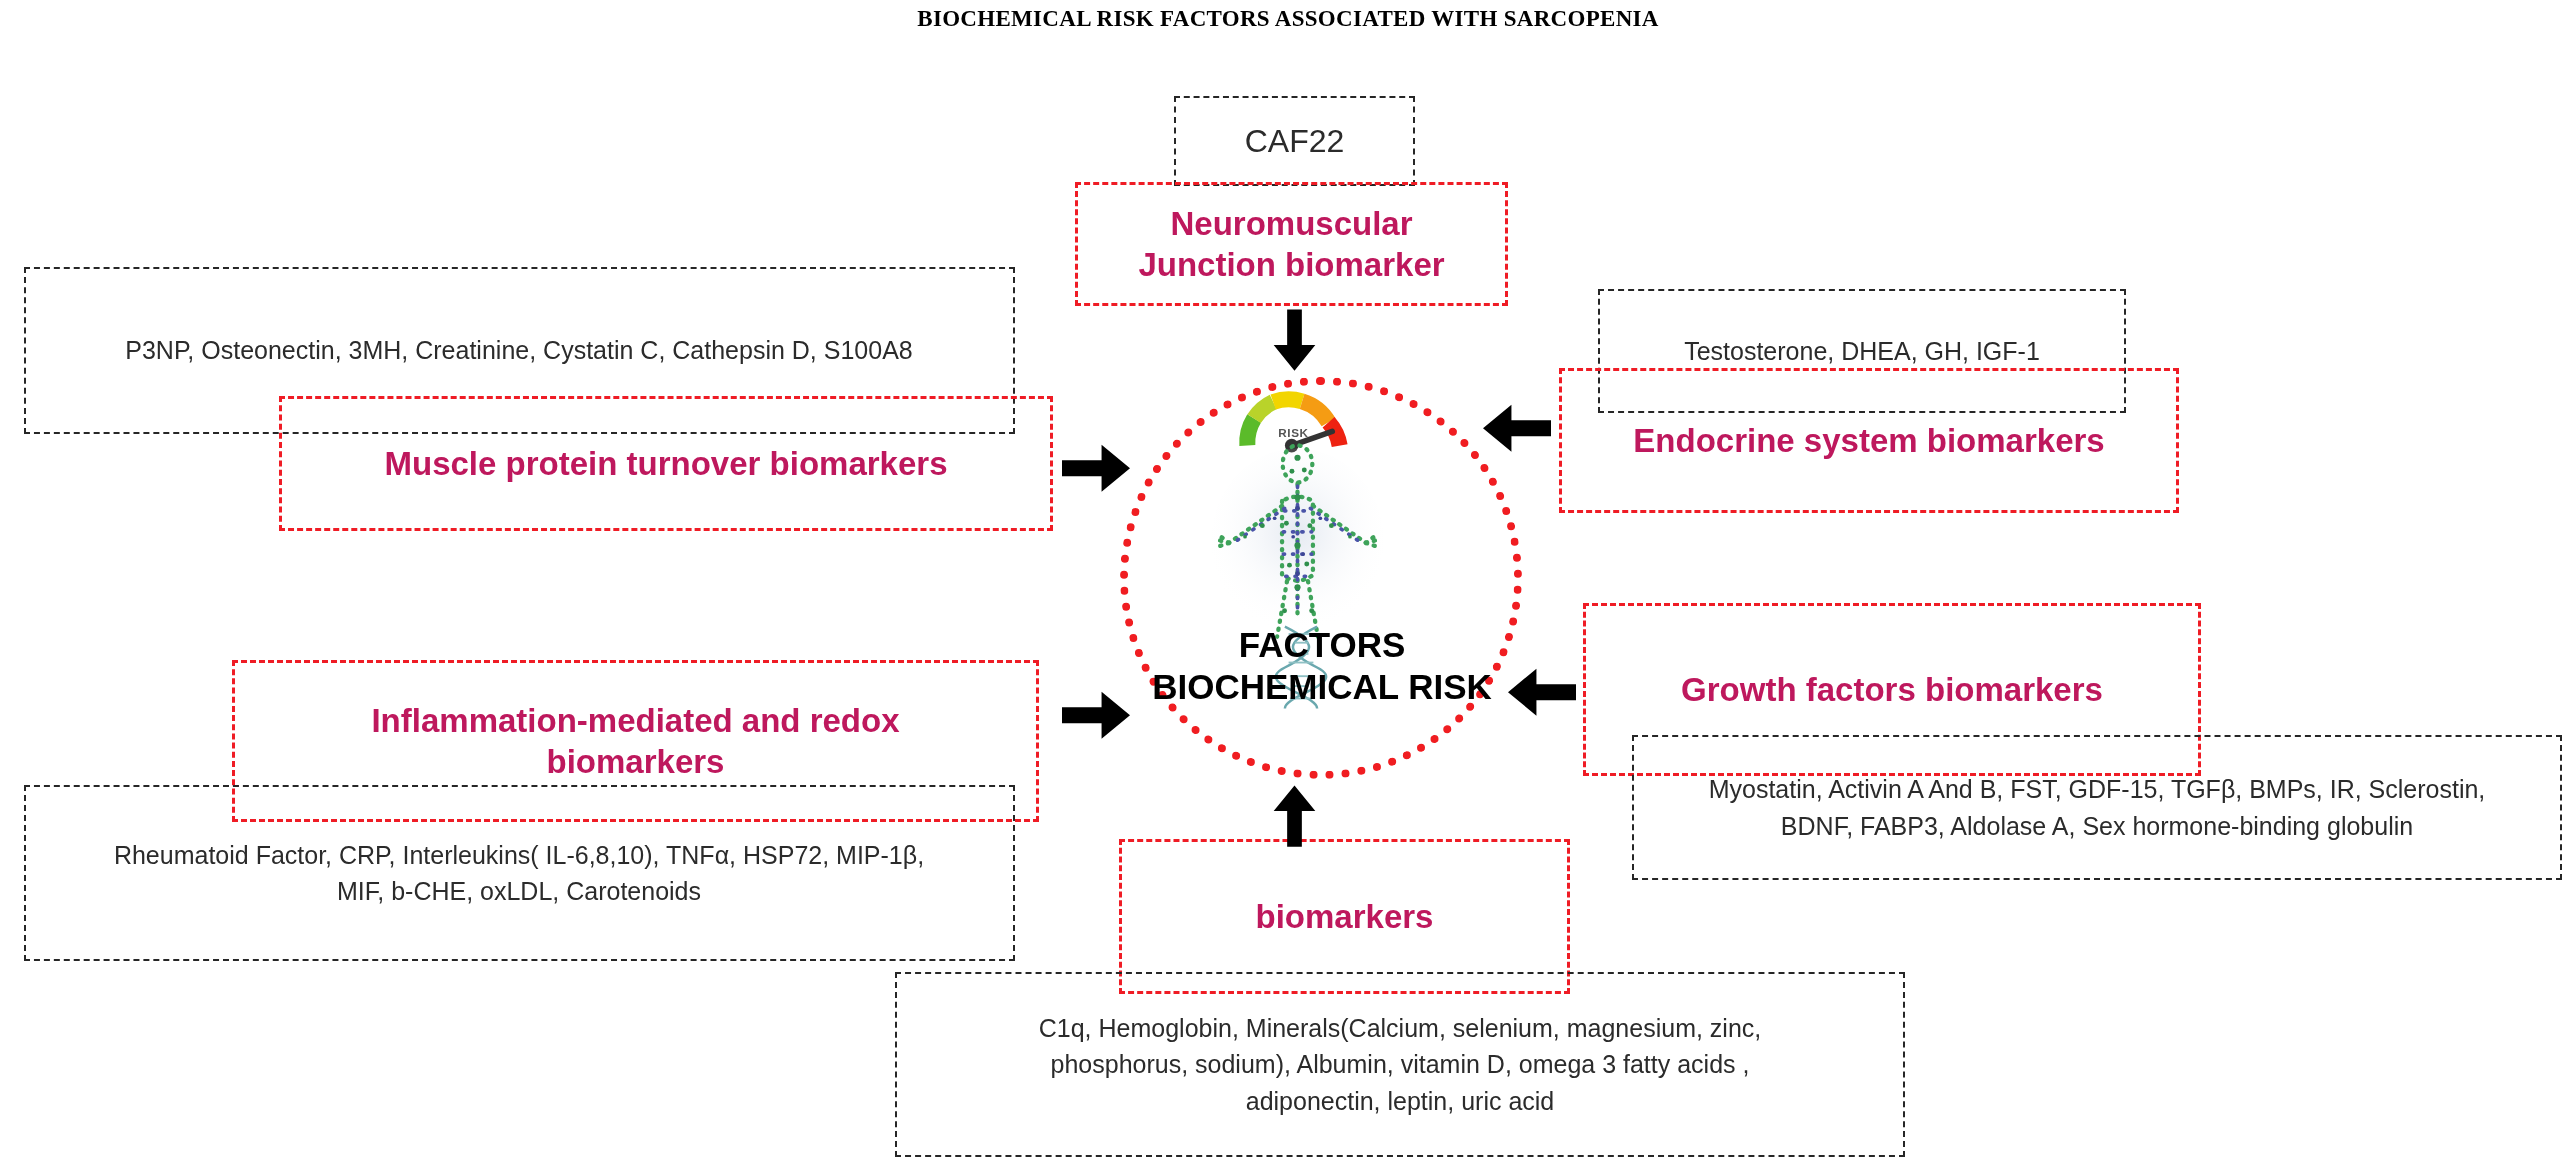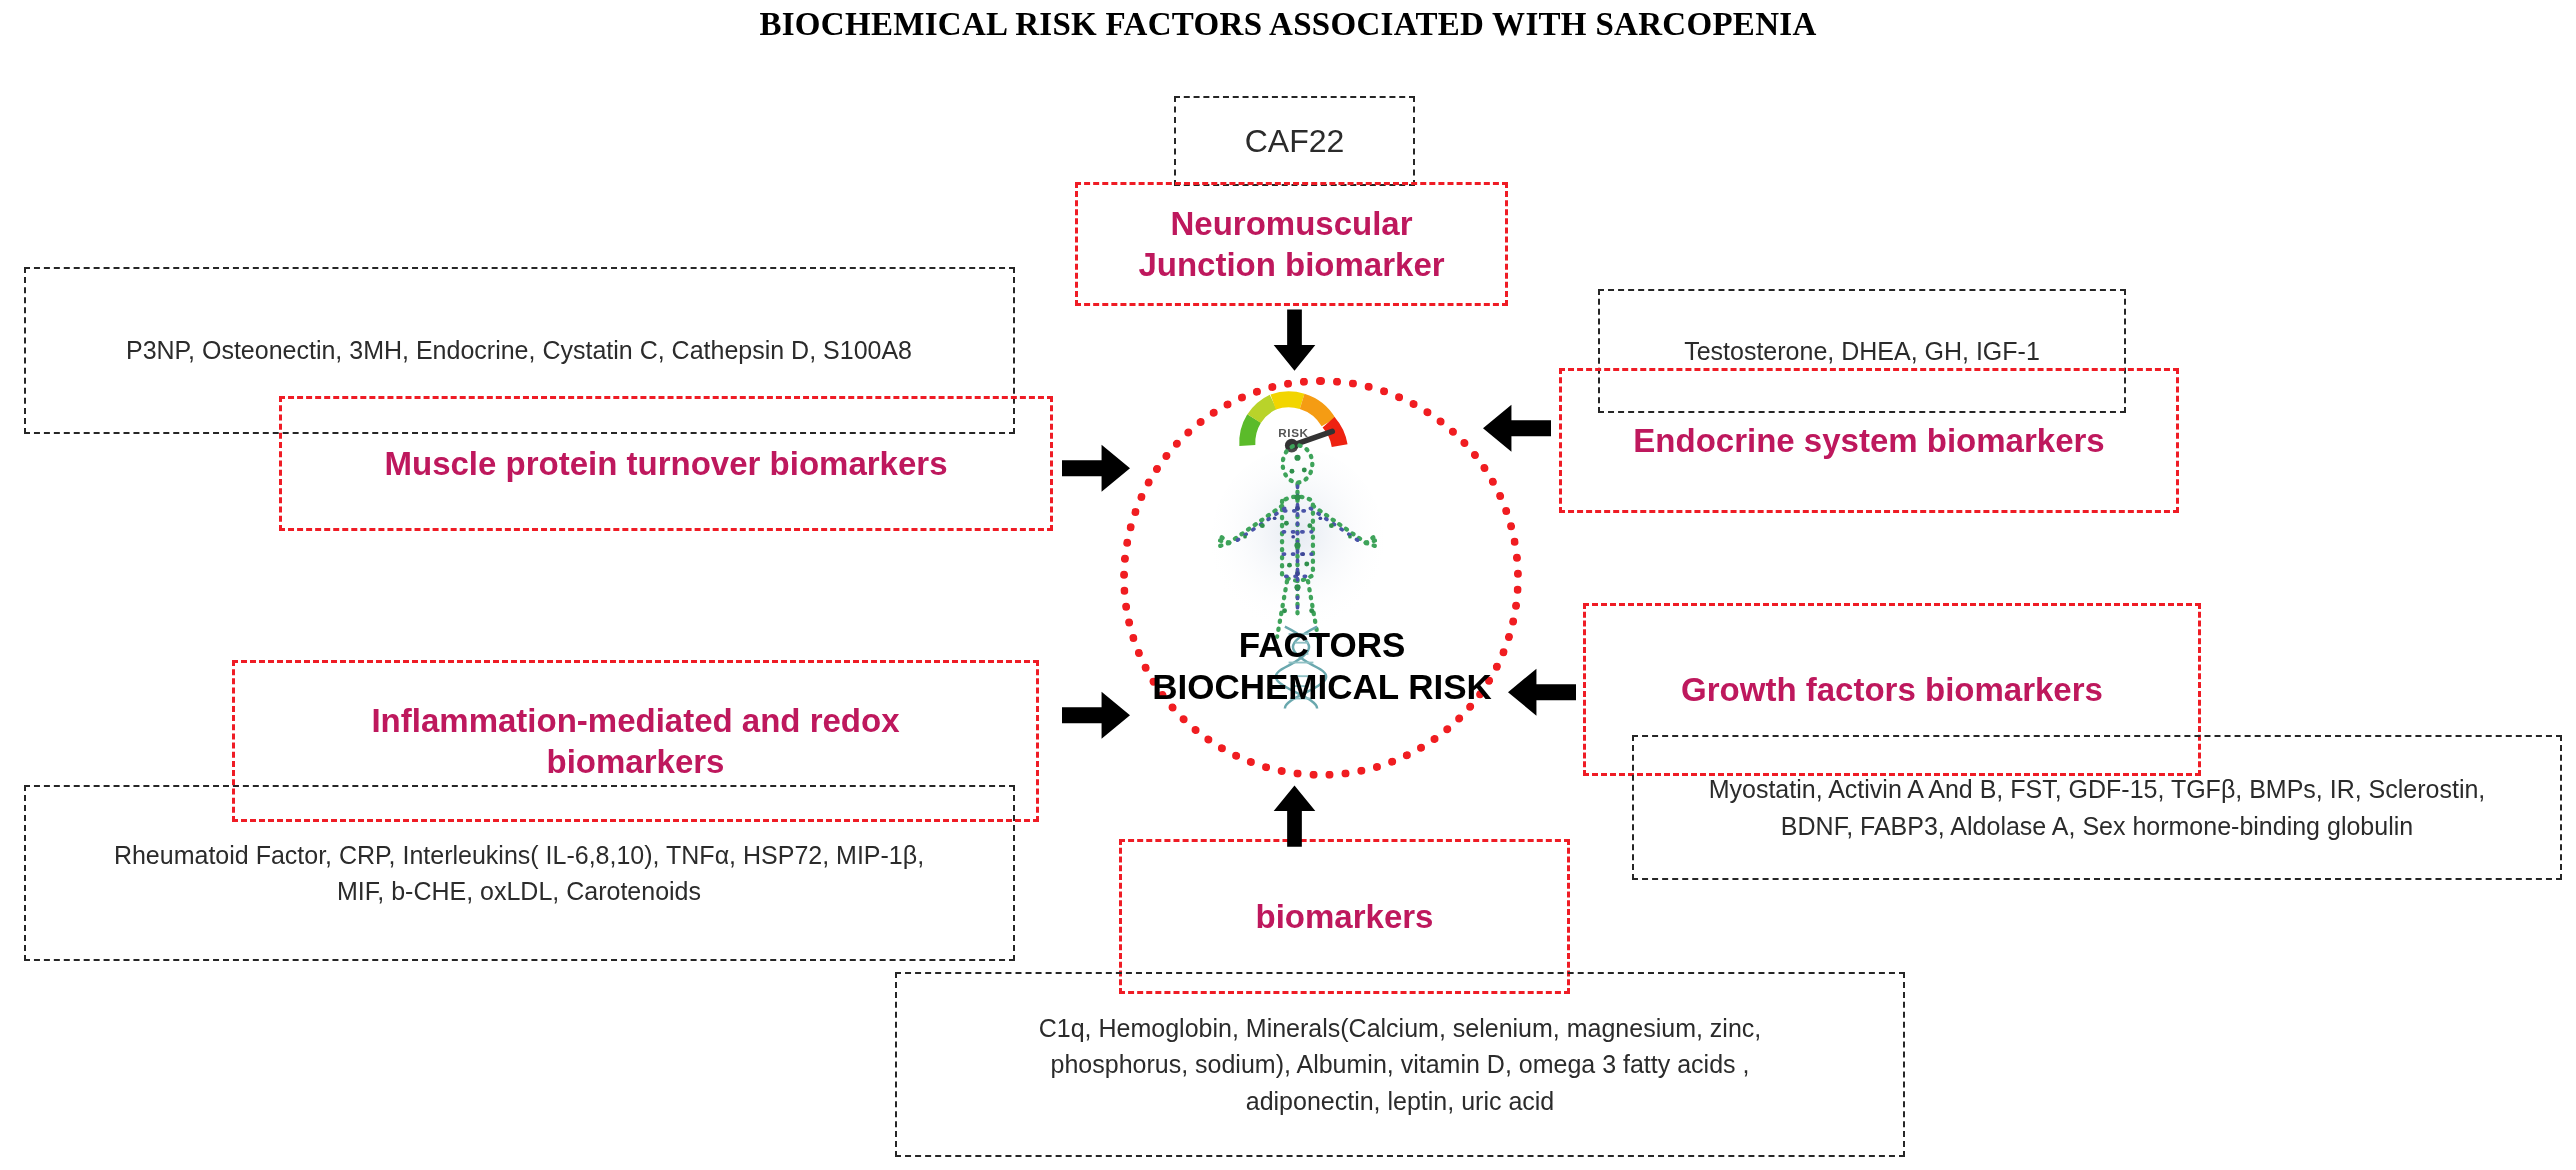--- a/index.html
+++ b/index.html
@@ -2,21 +2,21 @@
 <html style="font-size:10px"><head>
 <meta charset="utf-8">
 <style>
   html,body{margin:0;padding:0;background:#ffffff;}
   body{width:2576px;height:1171px;position:relative;overflow:hidden;
        font-family:"Liberation Sans",sans-serif;color:#1a1a1a;}
 
   
   #page-title{
     position:absolute;left:0;top:6.2px;width:2576px;text-align:center;
-    font-family:"Liberation Serif",serif;font-weight:bold;font-size:33px;
+    font-family:"Liberation Serif",serif;font-weight:bold;font-size:23px;
     letter-spacing:0.3px;color:#000;
   }
 
   
   .box{position:absolute;box-sizing:border-box;display:flex;
        align-items:center;justify-content:center;text-align:center;
        background:transparent;}
   .box-black{border:2.5px dashed #262626;}
   .box-red{border:3.7px dashed #ef1c25;}
   .detail-txt{font-size:25px;line-height:1.45;color:#2b2b2b;padding:0 16px;}
@@ -53,21 +53,21 @@
 <div class="box box-red" style="left:1075px;top:182px;width:433px;height:124px;flex-direction:column;">
   <span class="cat-txt">Neuromuscular</span>
   <span class="cat-txt">Junction biomarker</span>
 </div>
 
 <svg class="arrow" style="left:1270px;top:309px;" width="49" height="62" viewBox="0 0 80 100">
   <polygon points="28,0 52,0 52,58 74,58 40,100 6,58 28,58" fill="#000"></polygon>
 </svg>
 
 <div class="box box-black" style="left:23.5px;top:267px;width:991px;height:167px;">
-  <span class="detail-txt">P3NP, Osteonectin, 3MH, Endocrine, Cystatin C, Cathepsin D, S100A8</span>
+  <span class="detail-txt">P3NP, Osteonectin, 3MH, Creatinine, Cystatin C, Cathepsin D, S100A8</span>
 </div>
 
 <div class="box box-red" style="left:279px;top:396px;width:774px;height:135px;">
   <span class="cat-txt">Muscle protein turnover biomarkers</span>
 </div>
 
 <svg class="arrow" style="left:1062px;top:442px;" width="68" height="53" viewBox="0 0 110 85">
   <polygon points="0,29 64,29 64,4 110,42 64,80 64,55 0,55" fill="#000"></polygon>
 </svg>
 

